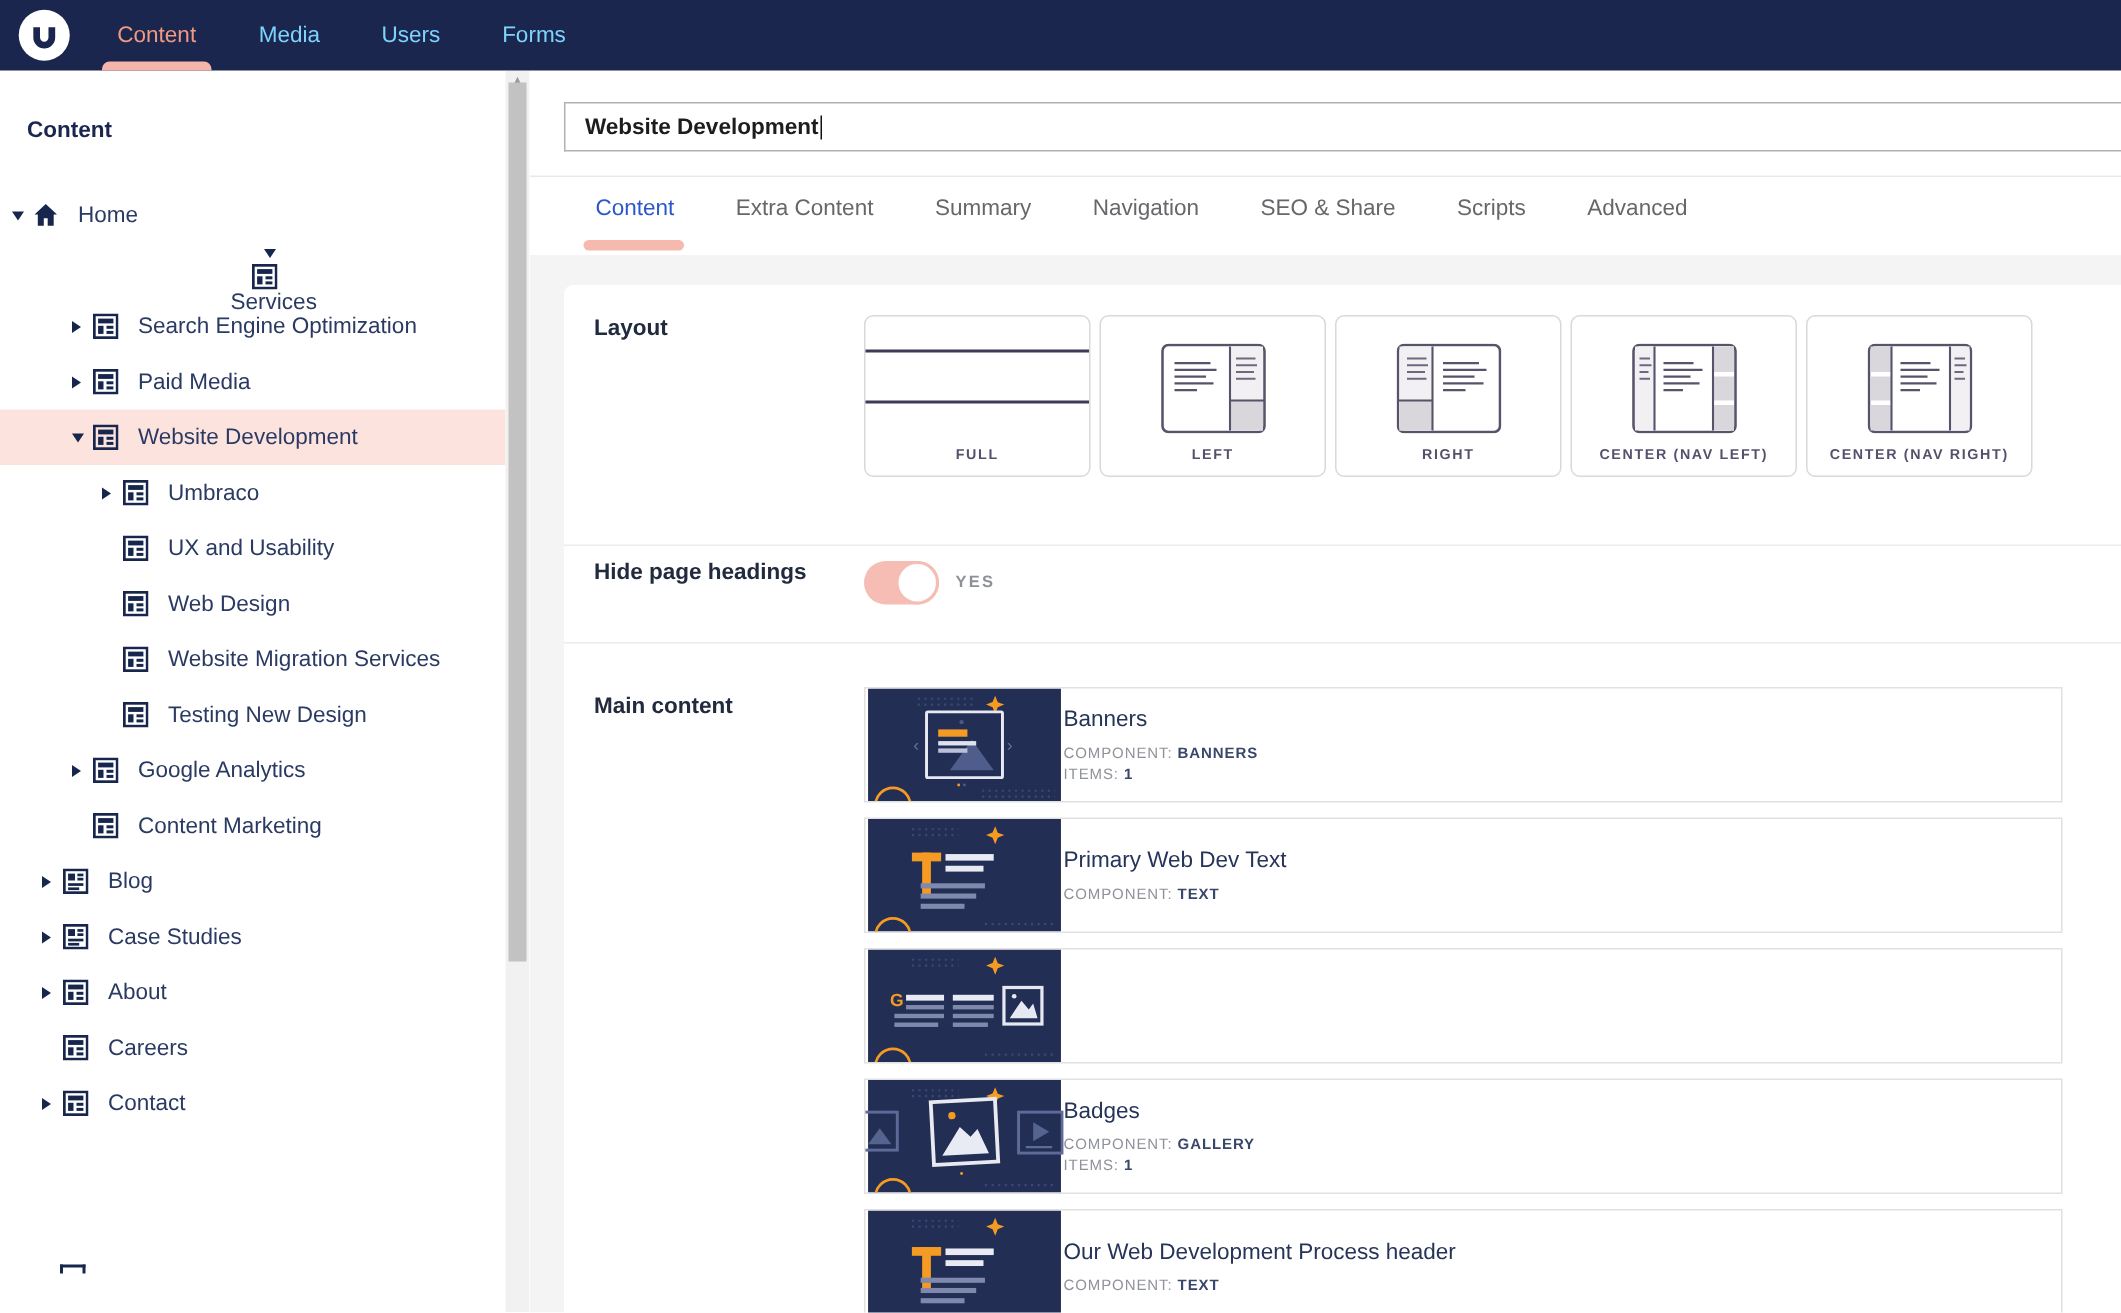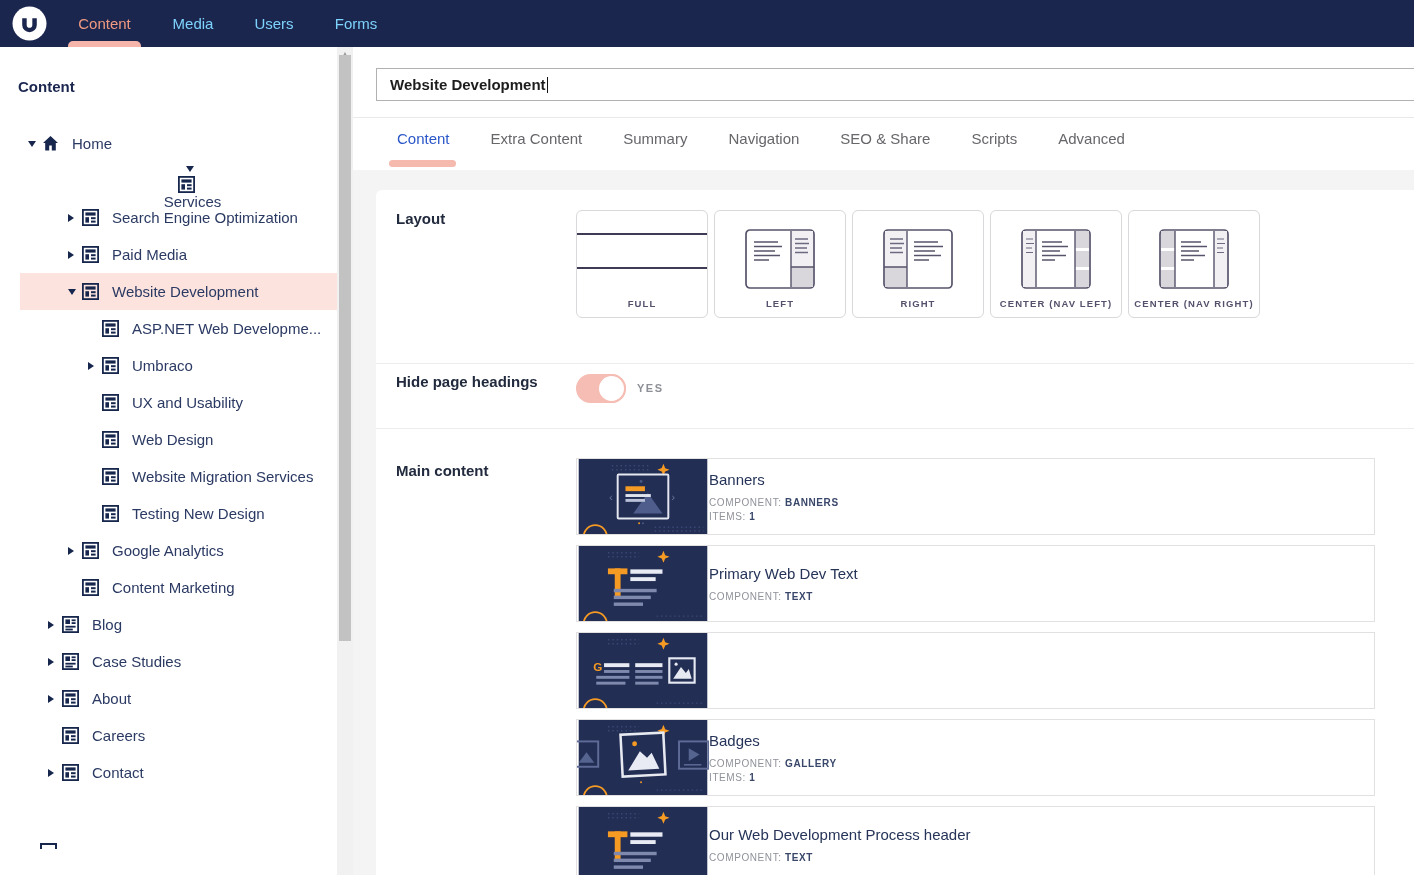--- a/index.html
+++ b/index.html
@@ -11,21 +11,21 @@
   .logo { position:absolute; left:12px; top:6px; width:35px; height:35px; }
   .nav-item { position:absolute; top:0; height:47px; line-height:47px; text-align:center;
               font-size:15px; color:#7dd3fc; cursor:pointer; }
   .nav-item.active { color:#f09a82; }
   .nav-underline { position:absolute; left:68px; bottom:0; width:73px; height:6px;
                    background:#f5b5aa; border-radius:5px 5px 0 0; }
 
   
   .sidebar { position:absolute; left:0; top:47px; width:353px; height:828px; background:#fff; overflow:hidden; z-index:10; }
   .sidebar-header { position:absolute; left:18px; top:31px; font-size:15px; font-weight:bold; color:#1b264f; }
-  .tree { position:absolute; left:0; top:78px; width:337px;padding-left:20px; }
+  .tree { position:absolute; left:0; top:78px; width:337px; }
   .tree-row { position:relative; height:37px; display:flex; align-items:center; cursor:pointer; }
   .tree-row.selected { background:#fde3de; }
   .caret { width:14px; height:12px; display:inline-flex; align-items:center; flex:0 0 14px; }
   .caret.exp::before { content:""; border-left:4.5px solid transparent; border-right:4.5px solid transparent;
                        border-top:6px solid #16264c; }
   .caret.col::before { content:""; border-top:4.5px solid transparent; border-bottom:4.5px solid transparent;
                        border-left:6px solid #16264c; }
   .tree-icon { width:17px; height:17px; flex:0 0 17px; margin-right:13px; display:inline-block; }
   .tree-label { font-size:15px; color:#2b3a63; white-space:nowrap; }
   .partial-icon { position:absolute; left:40px; top:796px; width:17px; height:6px; }
@@ -51,21 +51,21 @@
   .tab-underline { position:absolute; left:36px; top:113px; width:67px; height:7px; background:#f5b9ae; border-radius:5px; }
 
   .main-body { position:absolute; left:0; right:0; top:123px; bottom:0; background:#f5f4f4; }
   .panel { position:absolute; left:23px; top:20px; right:-8px; bottom:-8px; background:#fff; border-radius:6px 0 0 0; }
   .divider1 { position:absolute; left:0; right:0; top:173px; height:1px; background:#edecec; }
   .divider2 { position:absolute; left:0; right:0; top:238px; height:1px; background:#edecec; }
   .prop-label { position:absolute; left:20px; font-size:15px; font-weight:bold; color:#222a3e; }
 
   
   .cards { position:absolute; left:200px; top:20px; display:flex; gap:6px; }
-  .lay-card { position:relative; width:132px; height:108px; background:#fff; border:1px solid #d9d8da;
+  .lay-card { position:relative; width:151px; height:108px; background:#fff; border:1px solid #d9d8da;
               border-radius:6px; cursor:pointer; overflow:hidden; }
   .lay-label { position:absolute; left:0; right:0; bottom:8px; text-align:center; font-size:9.5px;
                font-weight:bold; letter-spacing:1.1px; color:#55506b; white-space:nowrap; }
   .full-thumb { position:absolute; left:-2px; right:-2px; top:22px; height:36px;
                 border-top:2px solid #3f3b55; border-bottom:2px solid #3f3b55; }
   .card-svg { position:absolute; left:50%; top:18px; transform:translateX(-50%); }
 
   
   .toggle { position:absolute; left:200px; top:184px; width:50px; height:29px; border-radius:15px;
             background:#f5bdb3; cursor:pointer; }
@@ -146,31 +146,20 @@
       <div class="tree-row selected" style="padding-left: 48px;">
         <span class="caret exp"></span>
         <span class="tree-icon"><svg width="17" height="17" viewBox="0 0 17 17">
             <rect x="0.9" y="0.9" width="15.2" height="15.2" fill="none" stroke="#16264c" stroke-width="1.8"></rect>
             <rect x="3.4" y="3.4" width="10.2" height="3.2" fill="#16264c"></rect>
             <rect x="3.4" y="8.2" width="3.6" height="5.4" fill="#16264c"></rect>
             <rect x="9" y="8.2" width="4.6" height="2" fill="#16264c"></rect>
             <rect x="9" y="11.6" width="4.6" height="2" fill="#16264c"></rect>
           </svg></span>
         <span class="tree-label">Website Development</span>
-      </div>
-      <div class="tree-row" style="padding-left: 68px;">
-        <span class="caret none"></span>
-        <span class="tree-icon"><svg width="17" height="17" viewBox="0 0 17 17">
-            <rect x="0.9" y="0.9" width="15.2" height="15.2" fill="none" stroke="#16264c" stroke-width="1.8"></rect>
-            <rect x="3.4" y="3.4" width="10.2" height="3.2" fill="#16264c"></rect>
-            <rect x="3.4" y="8.2" width="3.6" height="5.4" fill="#16264c"></rect>
-            <rect x="9" y="8.2" width="4.6" height="2" fill="#16264c"></rect>
-            <rect x="9" y="11.6" width="4.6" height="2" fill="#16264c"></rect>
-          </svg></span>
-        <span class="tree-label">ASP.NET Web Developme...</span>
       </div>
       <div class="tree-row" style="padding-left: 68px;">
         <span class="caret col"></span>
         <span class="tree-icon"><svg width="17" height="17" viewBox="0 0 17 17">
             <rect x="0.9" y="0.9" width="15.2" height="15.2" fill="none" stroke="#16264c" stroke-width="1.8"></rect>
             <rect x="3.4" y="3.4" width="10.2" height="3.2" fill="#16264c"></rect>
             <rect x="3.4" y="8.2" width="3.6" height="5.4" fill="#16264c"></rect>
             <rect x="9" y="8.2" width="4.6" height="2" fill="#16264c"></rect>
             <rect x="9" y="11.6" width="4.6" height="2" fill="#16264c"></rect>
           </svg></span>

